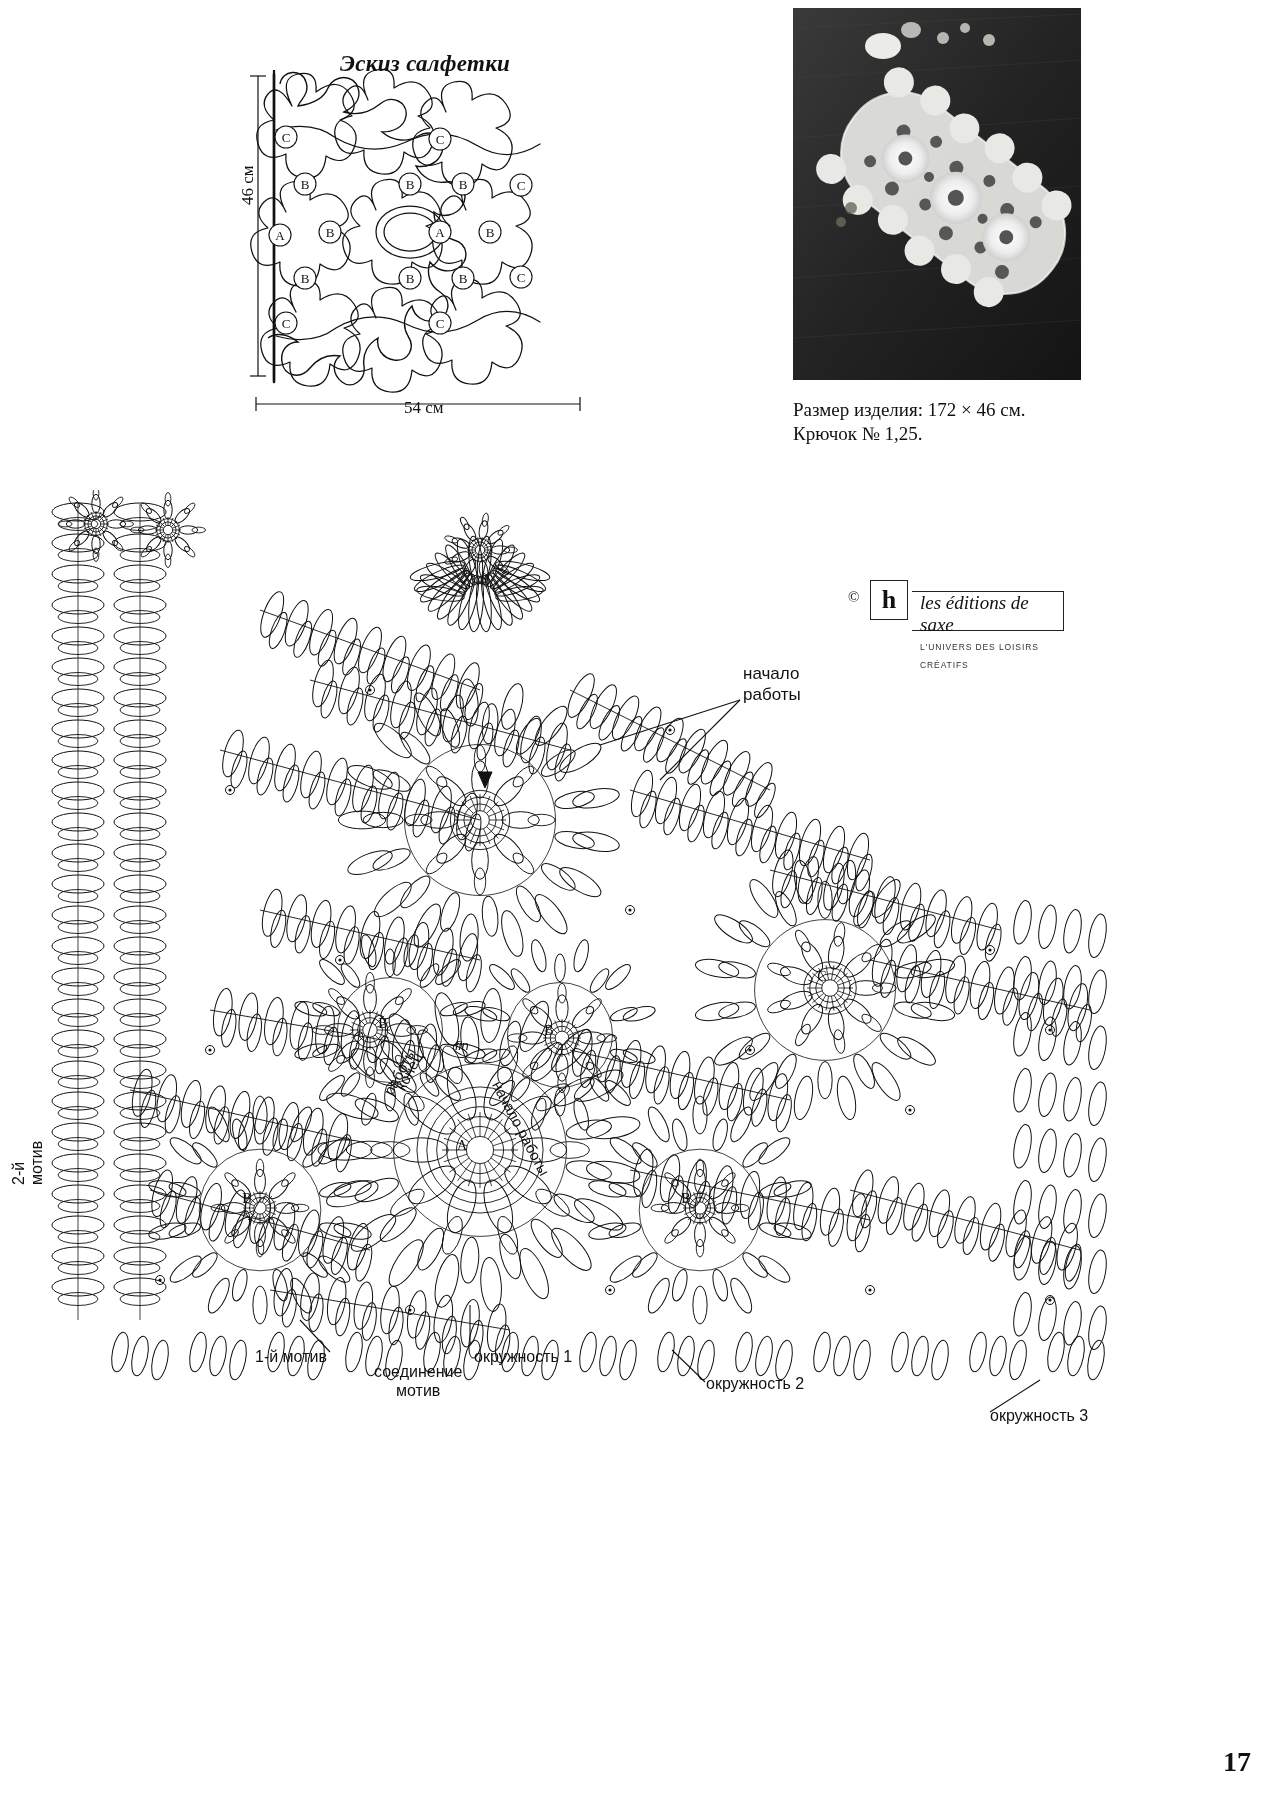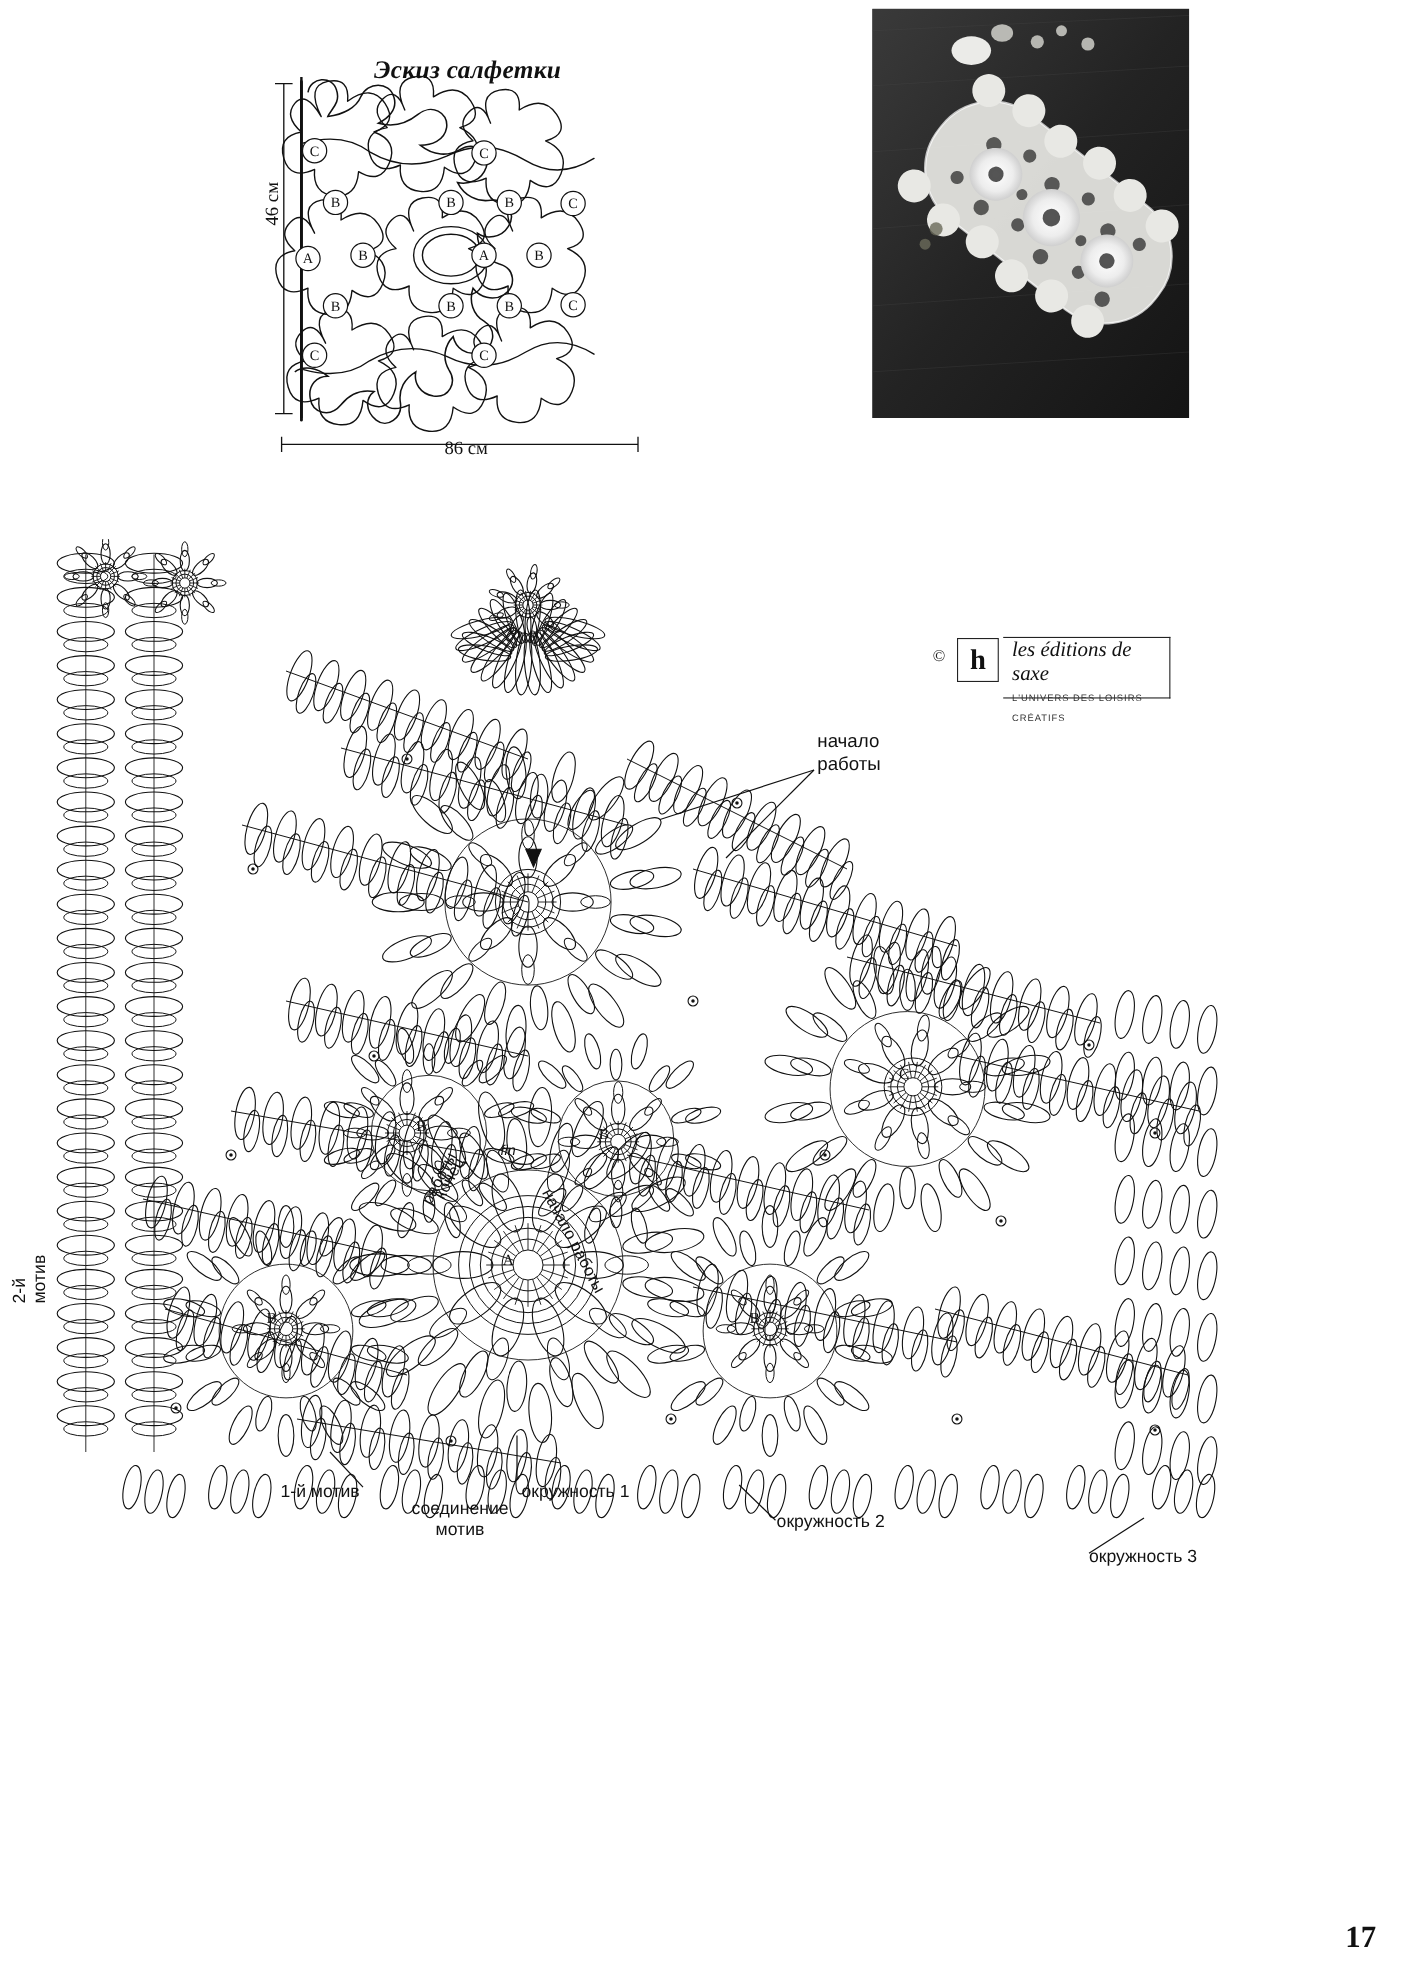--- a/index.html
+++ b/index.html
@@ -100,22 +100,22 @@
     width: 36px; height: 38px;
     border: 1px solid #222;
     background: #fff;
     display: flex; align-items: center; justify-content: center;
     font-family: "Liberation Serif", serif;
     font-size: 26px;
     font-weight: bold;
   }
   .logo .words {
     position: absolute;
-    left: 64px; top: 2px;
-    width: 152px; height: 56px;
+    left: 64px; top: 14px;
+    width: 152px; height: 40px;
     border: 1px solid #222;
     border-left: none;
     background: #fff;
     padding-left: 8px;
     box-sizing: border-box;
   }
   .logo .words .l1 {
     font-family: "Liberation Serif", serif;
     font-style: italic;
     font-size: 19px;
@@ -309,21 +309,21 @@
           <text x="281" y="221.5" text-anchor="middle" font-family="&quot;Liberation Serif&quot;, serif" font-size="13" fill="#111" stroke="none">C</text>
           <circle cx="46" cy="77" r="11" fill="#fff" stroke="#111" stroke-width="1.1"></circle>
           <text x="46" y="81.5" text-anchor="middle" font-family="&quot;Liberation Serif&quot;, serif" font-size="13" fill="#111" stroke="none">C</text>
           <circle cx="46" cy="263" r="11" fill="#fff" stroke="#111" stroke-width="1.1"></circle>
           <text x="46" y="267.5" text-anchor="middle" font-family="&quot;Liberation Serif&quot;, serif" font-size="13" fill="#111" stroke="none">C</text>
         </g>
     </svg>
   </div>
 
   <div class="dim-vert">46 см</div>
-  <div class="dim-horiz">86 см</div>
+  <div class="dim-horiz">54 см</div>
 
   <svg style="position:absolute;left:236px;top:60px;" width="60" height="340">
     <g stroke="#111" stroke-width="1.2" fill="none">
       <line x1="22" y1="16" x2="22" y2="316"></line>
       <line x1="14" y1="16" x2="30" y2="16"></line>
       <line x1="14" y1="316" x2="30" y2="316"></line>
     </g>
   </svg>
   <svg style="position:absolute;left:250px;top:392px;" width="340" height="24">
     <g stroke="#111" stroke-width="1.2" fill="none">
@@ -420,20 +420,24 @@
         <circle cx="196" cy="32" r="6"></circle>
       </g>
 
       <g fill="#6a6a5a" opacity="0.8">
         <circle cx="58" cy="200" r="6"></circle>
         <circle cx="48" cy="214" r="5"></circle>
       </g>
     </svg>
   </div>
 
+  <div class="photo-caption">
+    <div>Размер изделия: 172 × 46 см.</div>
+    <div>Крючок № 1,25.</div>
+  </div>
 
   <div class="logo">
     <span class="copy">©</span>
     <span class="mark">h</span>
     <span class="words">
       <span class="l1">les éditions de saxe</span><br>
       <span class="l2">L'UNIVERS DES LOISIRS CRÉATIFS</span>
     </span>
   </div>
 

